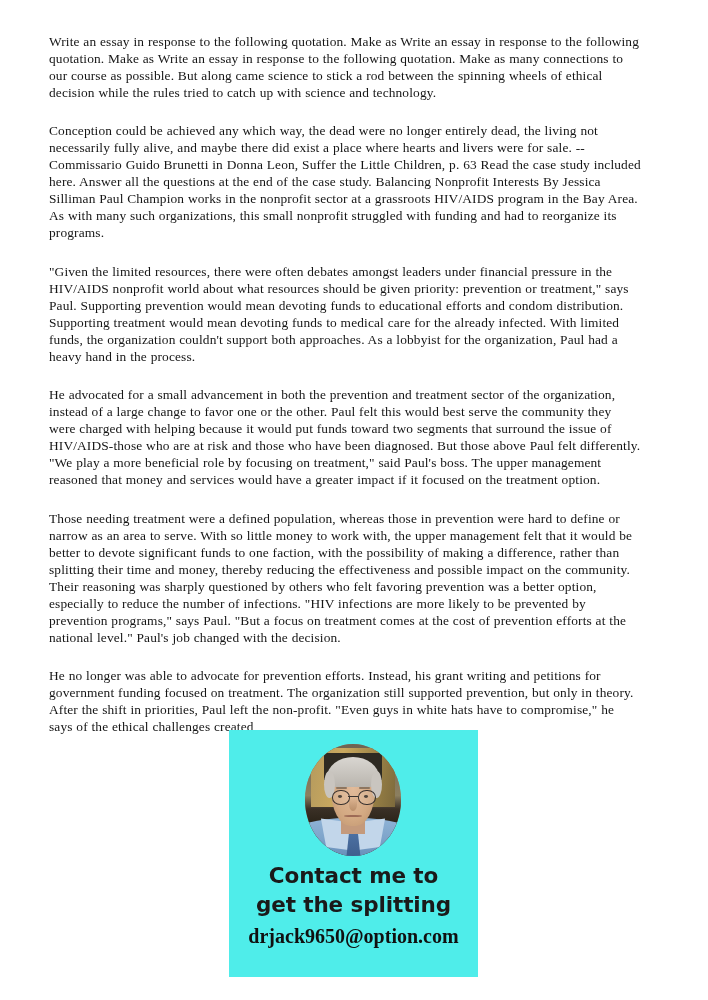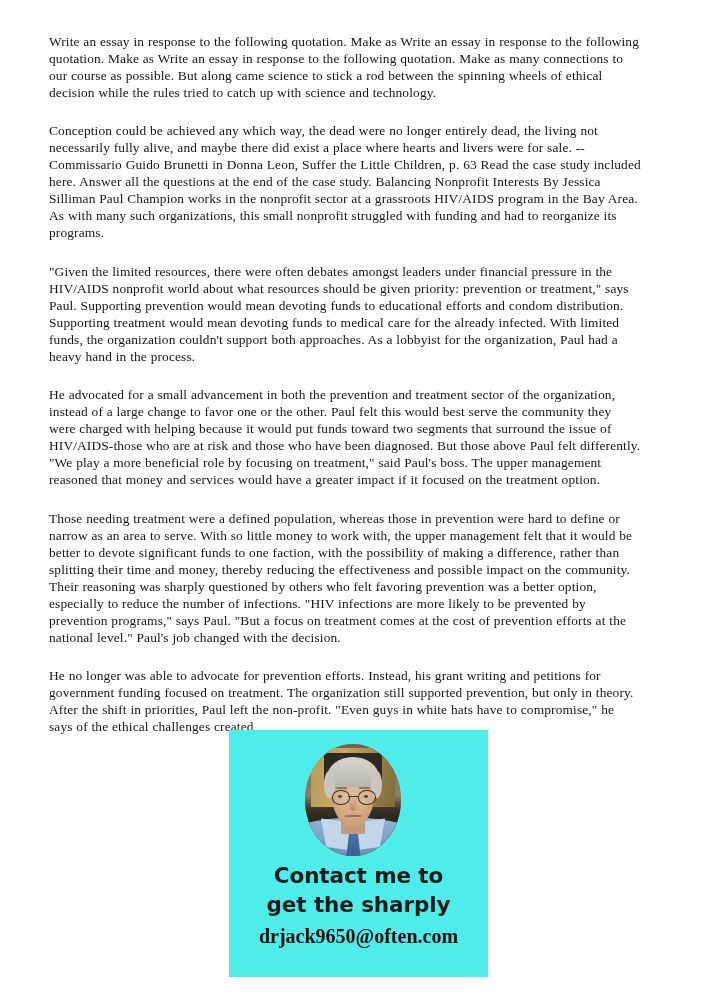--- a/index.html
+++ b/index.html
@@ -47,21 +47,20 @@
   
   #contact-overlay {
     position: absolute;
     left: 229px;
     top: 730px;
     width: 249px;
     height: 247px;
     background: #4FEDEA;
     overflow: hidden;
     z-index: 20;
-    padding-left: 10px;
   }
 
   #contact-photo {
     position: absolute;
     left: 76px;
     top: 14px;
     width: 96px;
     height: 112px;
     border-radius: 50%;
     overflow: hidden;
@@ -234,17 +233,17 @@
       <div class="ph-eye-l"></div>
       <div class="ph-eye-r"></div>
       <div class="ph-glass-l"></div>
       <div class="ph-glass-r"></div>
       <div class="ph-bridge"></div>
       <div class="ph-nose"></div>
       <div class="ph-mouth"></div>
     </div>
 
     <div id="contact-line1">Contact me to</div>
-    <div id="contact-line2">get the sharply</div>
-    <div id="contact-email">drjack9650@often.com</div>
+    <div id="contact-line2">get the splitting</div>
+    <div id="contact-email">drjack9650@option.com</div>
   </div>
 
 </div>
 
 </body></html>

